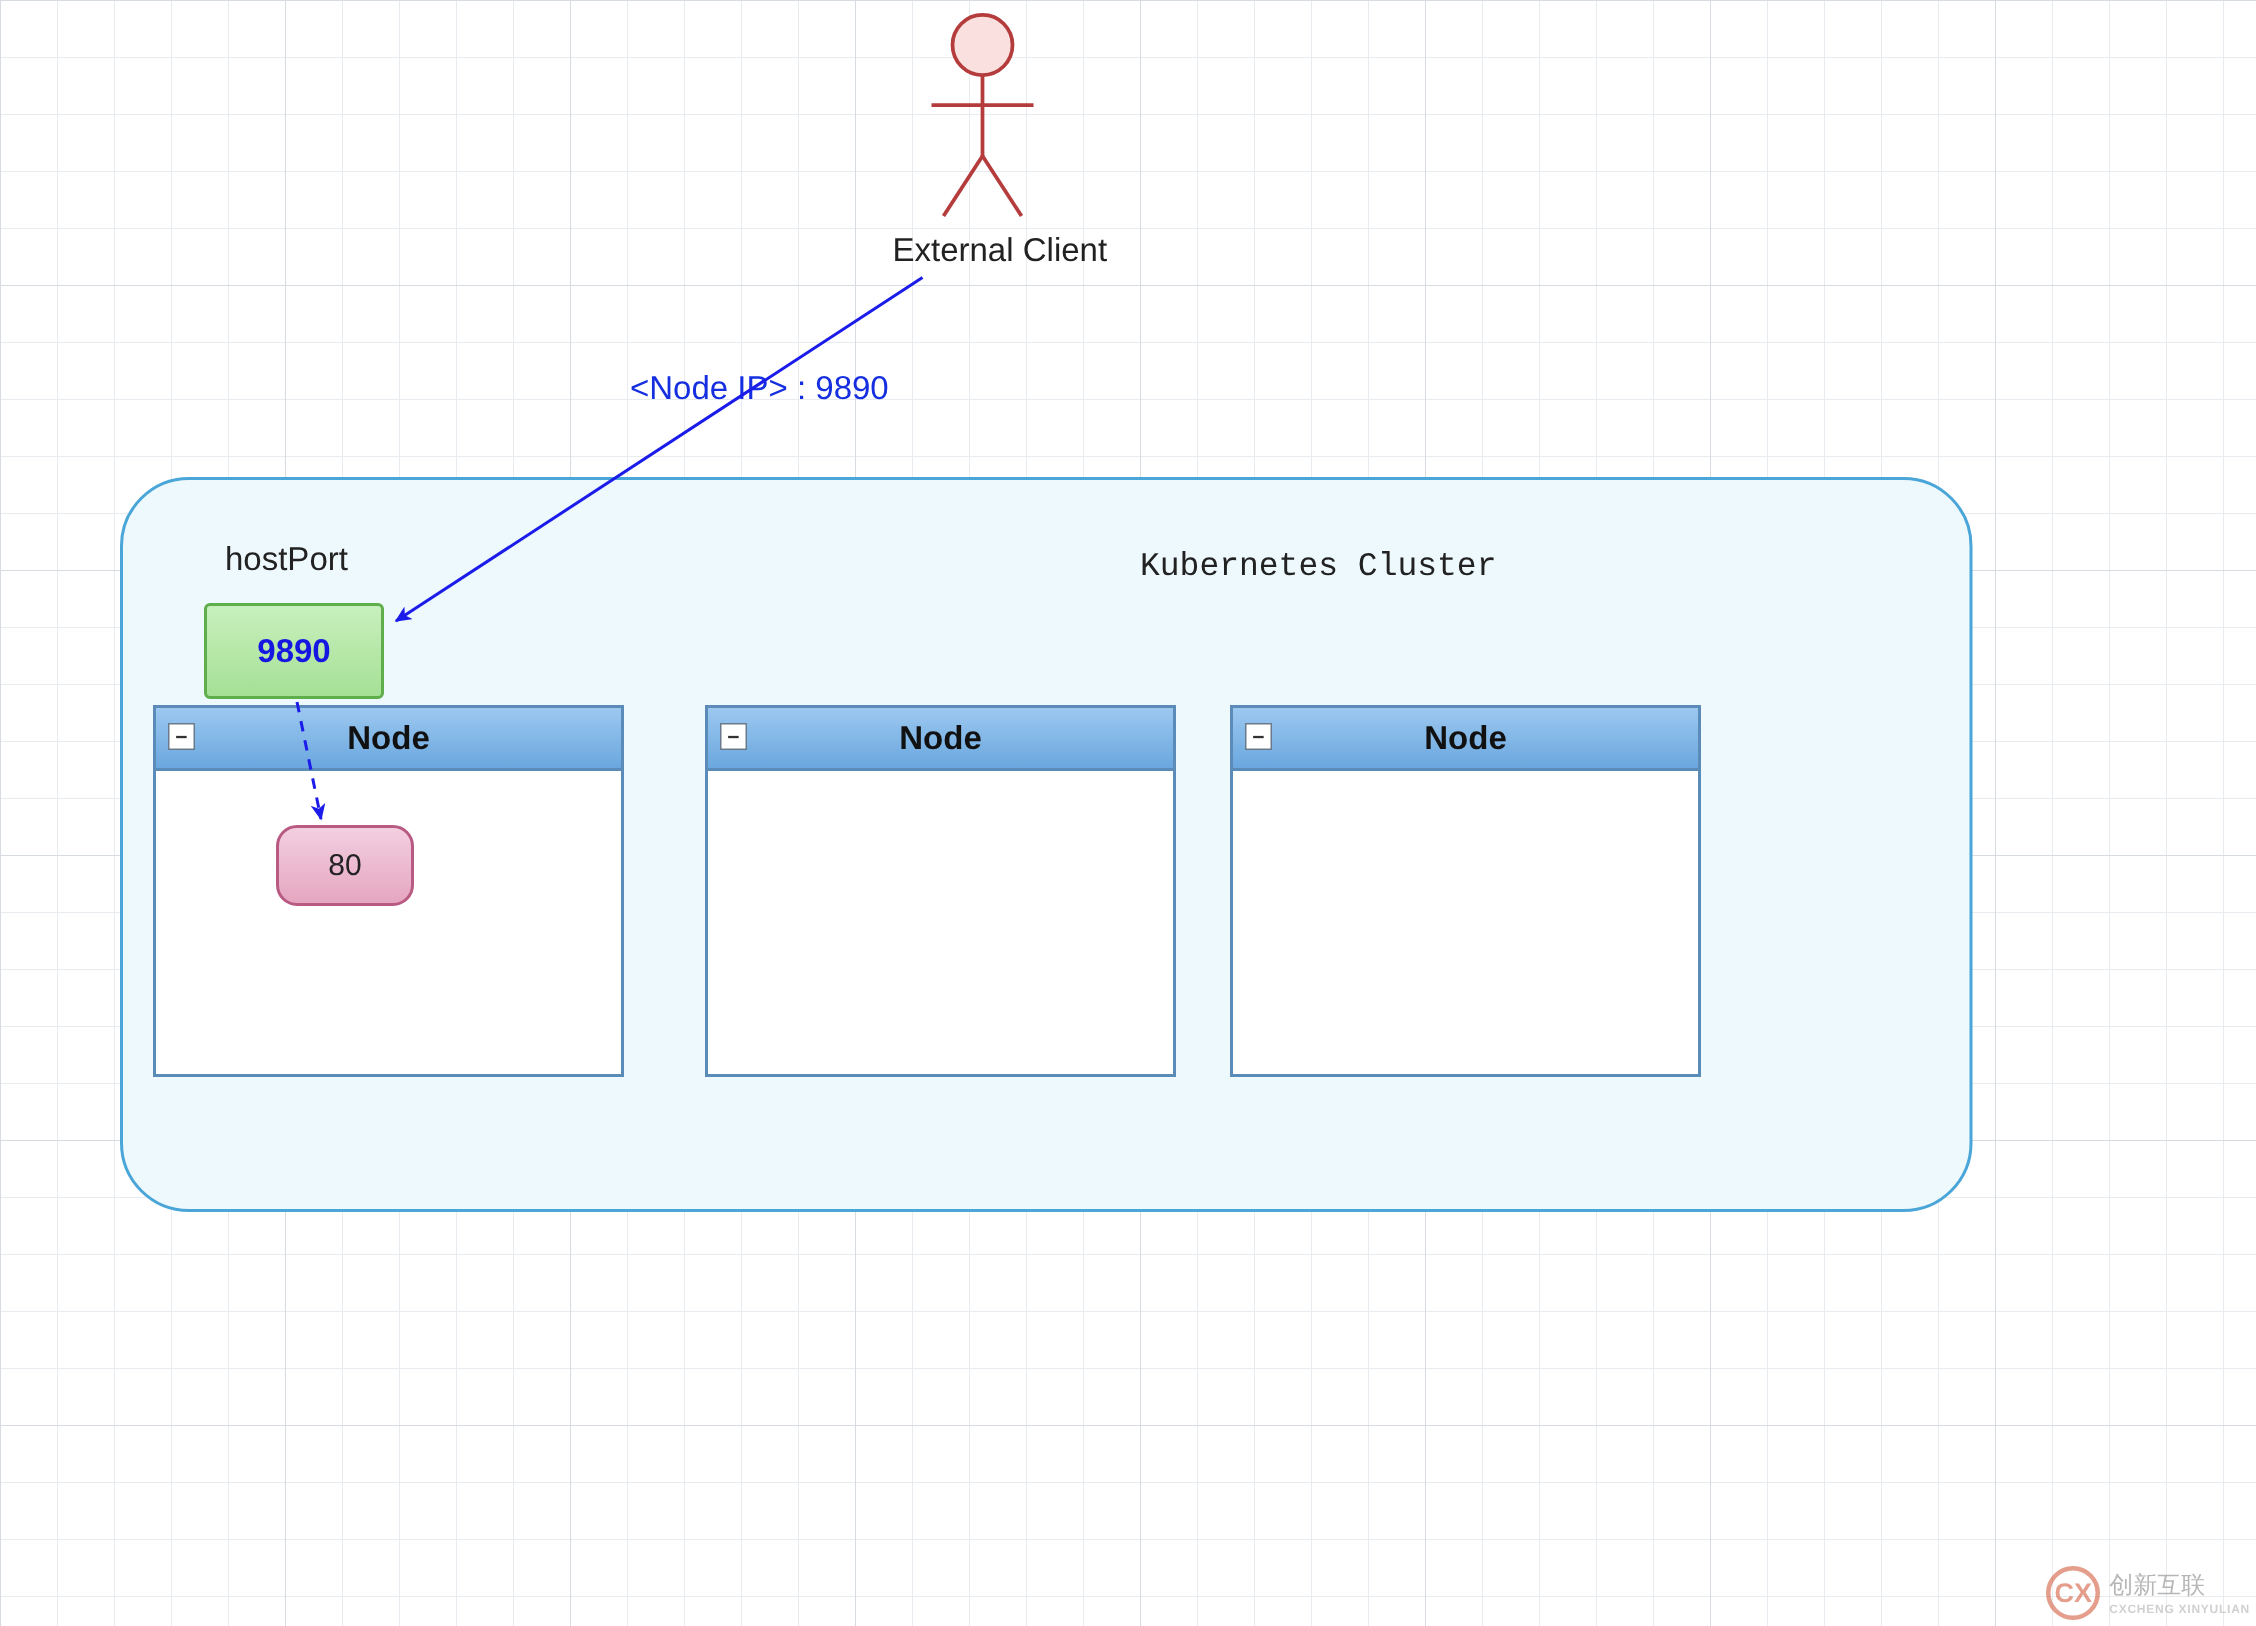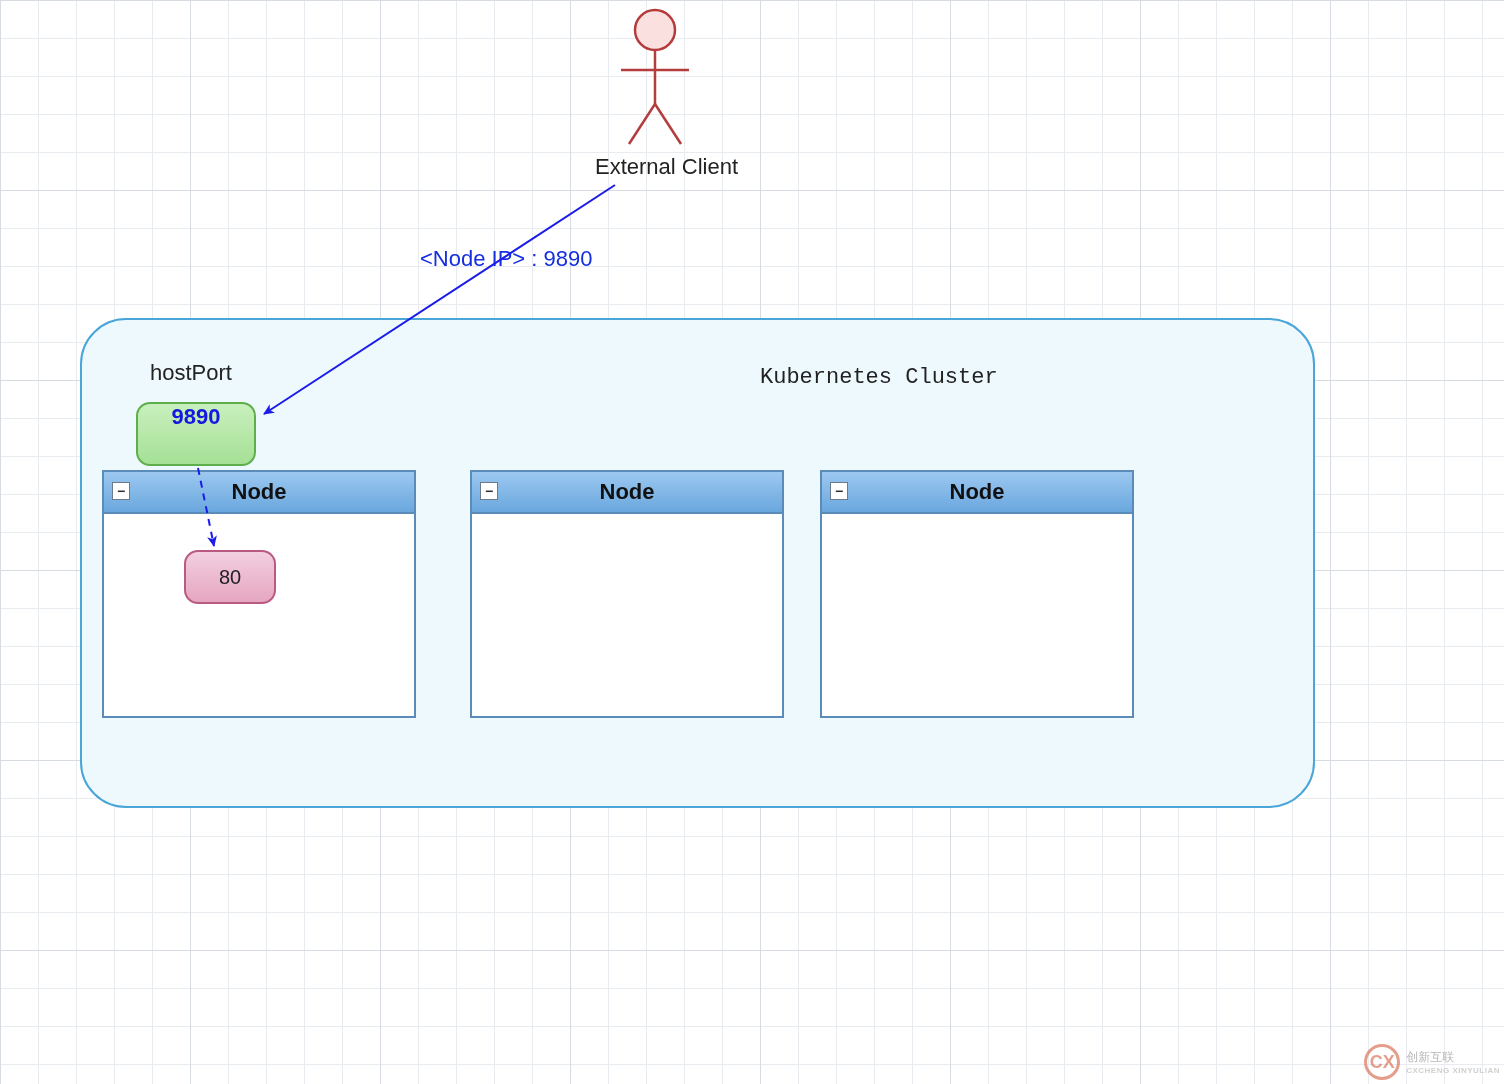--- a/index.html
+++ b/index.html
@@ -69,22 +69,22 @@
     color: #222;
   }
 
   
   .hostport-box {
     position: absolute;
     left: 136px; top: 402px;
     width: 120px; height: 64px;
     background: linear-gradient(#c8f0bd, #a5e095);
     border: 2px solid #5fae4c;
-    border-radius: 14px;
-    display: flex; justify-content: center;
+    border-radius: 4px;
+    display: flex; align-items: center; justify-content: center;
     font-size: 22px; font-weight: bold; color: #1717e2;
   }
 
   
   .node-box {
     position: absolute;
     top: 470px;
     width: 314px; height: 248px;
     border: 2px solid #5b8bb8;
     background: #fff;
@@ -158,21 +158,21 @@
     right: 4px; bottom: 4px;
     display: flex; align-items: center; gap: 6px;
     opacity: 0.55;
   }
   .watermark .logo {
     width: 36px; height: 36px; border-radius: 50%;
     border: 3px solid #cf4f2e;
     display: flex; align-items: center; justify-content: center;
     color: #cf4f2e; font-weight: bold; font-size: 18px; margin-left: 14px;
   }
-  .watermark .wm-text { font-size: 12px; color: #7c7c7c; font-family: Liberation Mono, monospace; }
+  .watermark .wm-text { font-size: 16px; color: #7c7c7c; font-family: Liberation Mono, monospace; }
   .watermark .wm-sub  { font-size: 8px; color: #aaa; letter-spacing: 0.5px; font-weight: bold; }
 
   
   .arrows {
     position: absolute; inset: 0;
     pointer-events: none;
   }
 </style>
 </head>
 <body>

